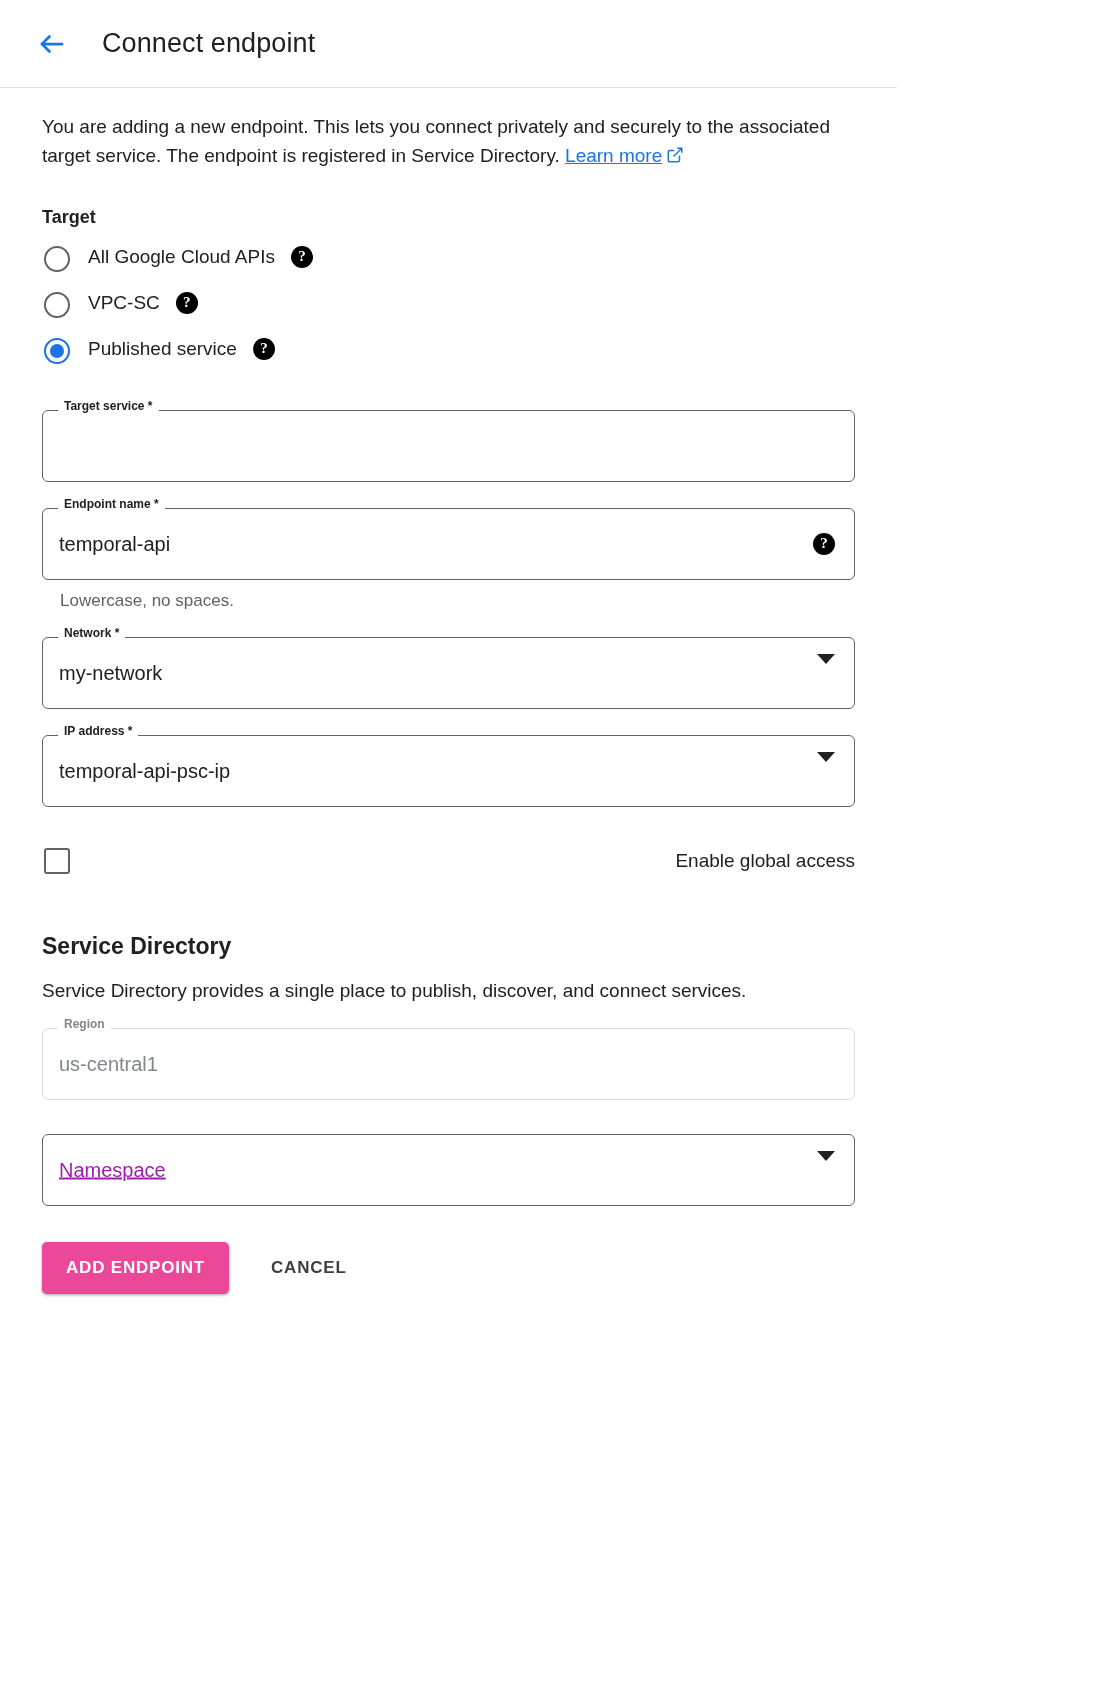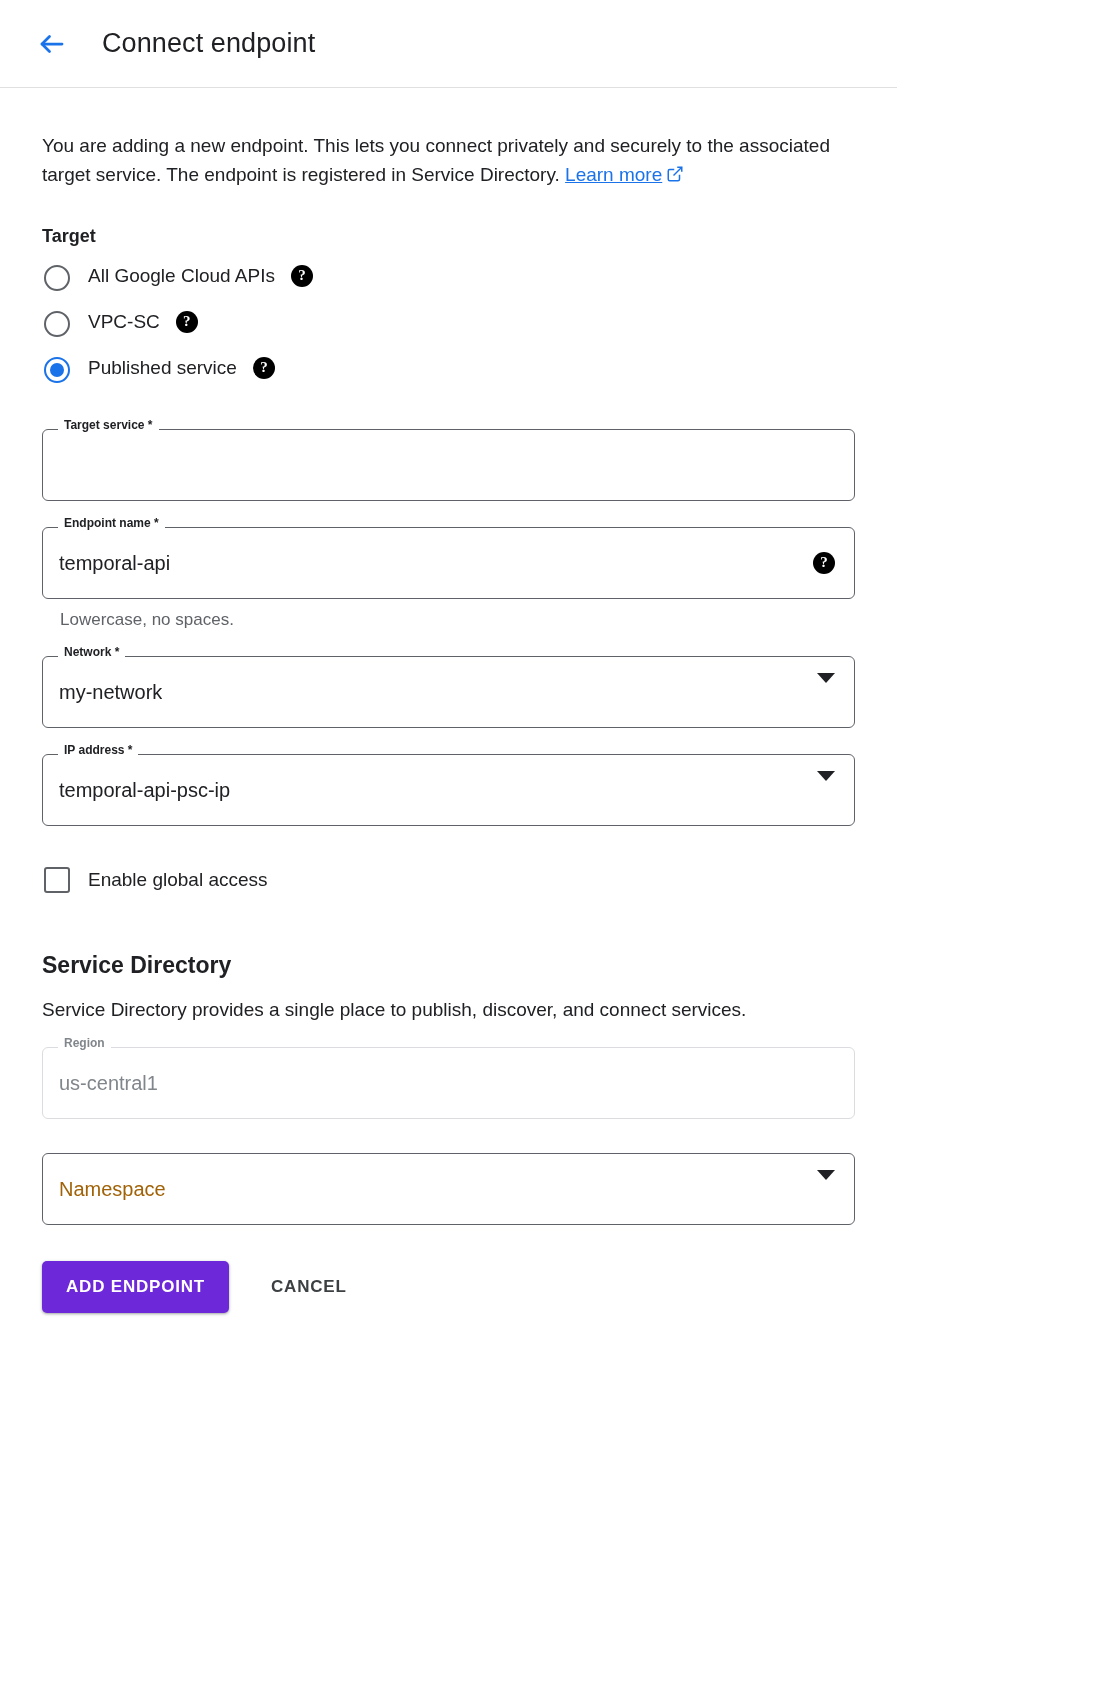--- a/index.html
+++ b/index.html
@@ -42,21 +42,21 @@
   }
 
   
   .body {
     padding: 0 42px;
   }
   .intro {
     font-size: 19px;
     line-height: 1.55;
     color: #202124;
-    margin-top: 43px;
+    margin-top: 24px;
     max-width: 960px;
   }
   .link {
     color: #1a73e8;
     text-decoration: underline;
     cursor: pointer;
   }
   .ext-icon {
     display: inline-block;
     vertical-align: -2px;
@@ -148,21 +148,22 @@
     position: absolute;
     left: 17px;
     top: 50%;
     transform: translateY(-50%);
     font-size: 20px;
     color: #202124;
     white-space: nowrap;
     overflow: hidden;
   }
   .field .value.placeholder {
-    color: #a16207;
+    color: #a21caf;
+    text-decoration: underline;
   }
   .field .trailing {
     position: absolute;
     right: 20px;
     top: 50%;
     transform: translateY(-50%);
   }
   .caret {
     width: 0; height: 0;
     border-left: 9px solid transparent;
@@ -182,20 +183,21 @@
   .field.readonly .legend { color: #80868b; font-weight: bold; }
   .field.readonly .value { color: #80868b; }
 
   
   .check-row {
     display: flex;
     align-items: center;
     margin-top: 34px;
     height: 40px;
     cursor: pointer;
+    justify-content: space-between;
   }
   .checkbox {
     width: 26px; height: 26px;
     border: 2px solid #5f6368;
     border-radius: 3px;
     margin-left: 2px;
     flex: 0 0 auto;
   }
   .check-label {
     font-size: 19px;
@@ -214,21 +216,21 @@
     color: #202124;
   }
 
   
   .actions {
     display: flex;
     align-items: center;
     margin-top: 36px;
   }
   .btn-primary {
-    background: #6d28d9;
+    background: #ec4899;
     color: #ffffff;
     border: none;
     border-radius: 5px;
     font-size: 17px;
     font-weight: bold;
     letter-spacing: 0.8px;
     padding: 0 24px;
     height: 52px;
     cursor: pointer;
     font-family: "Liberation Sans", sans-serif;

